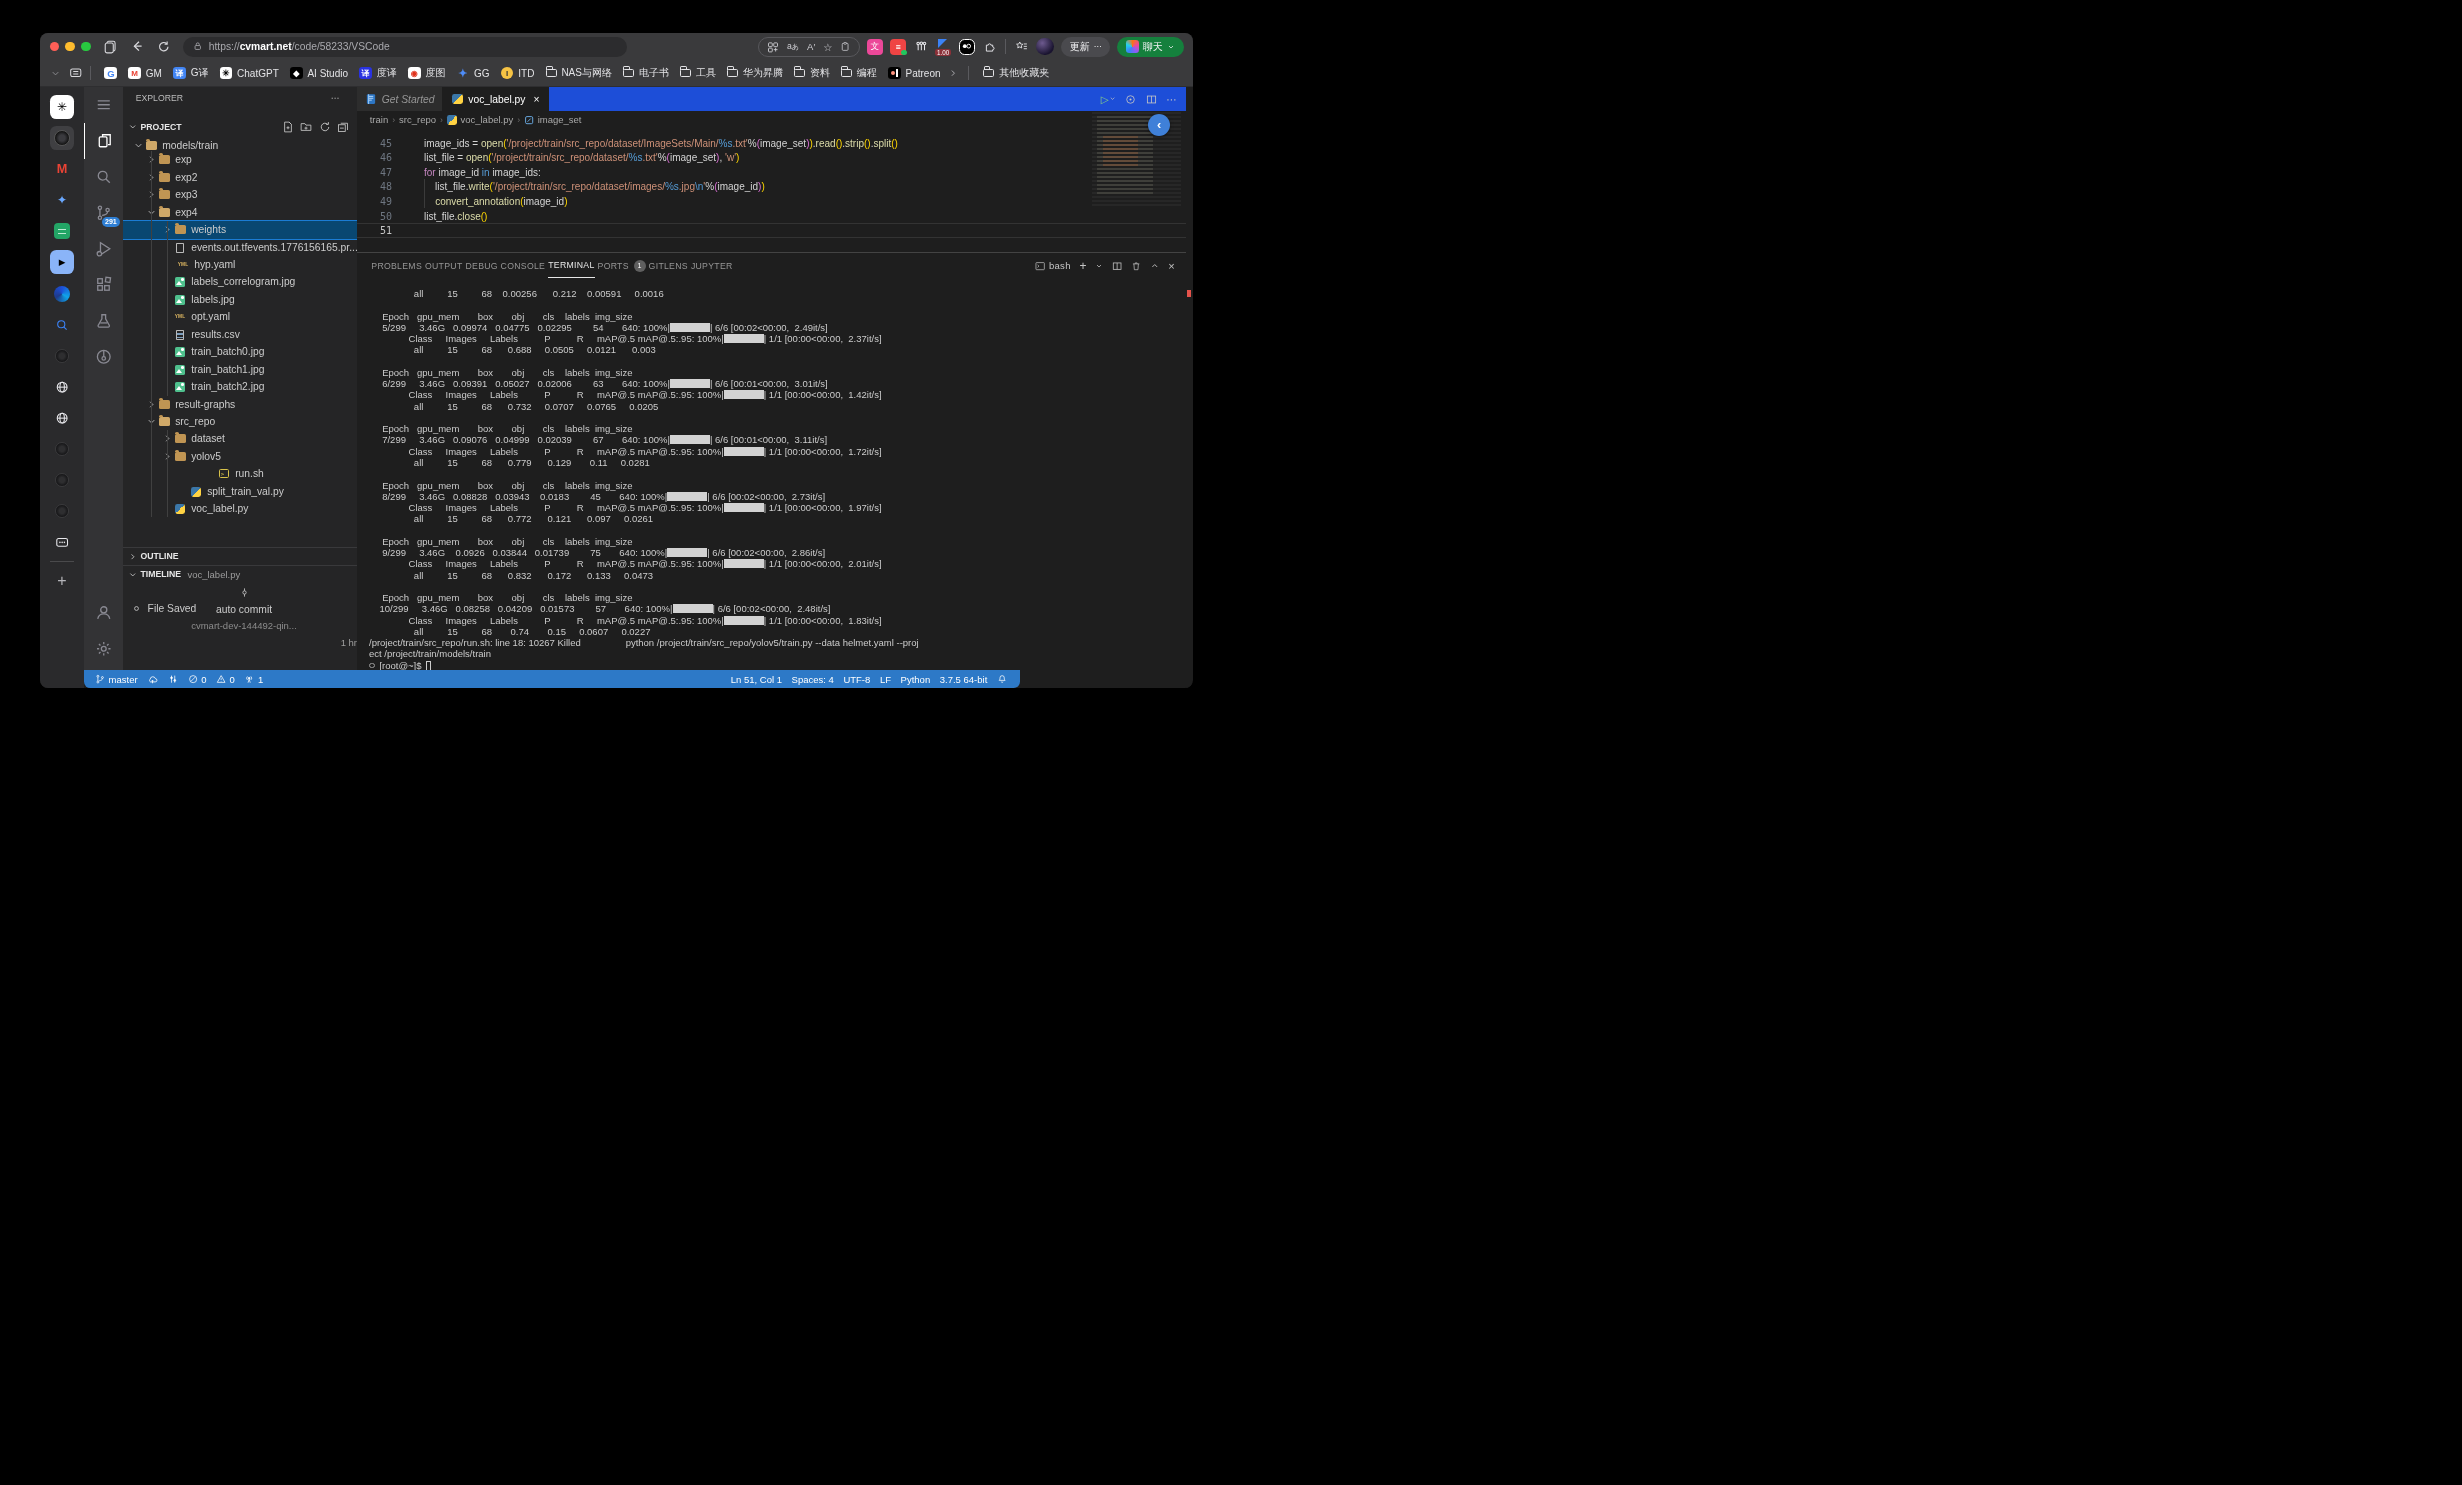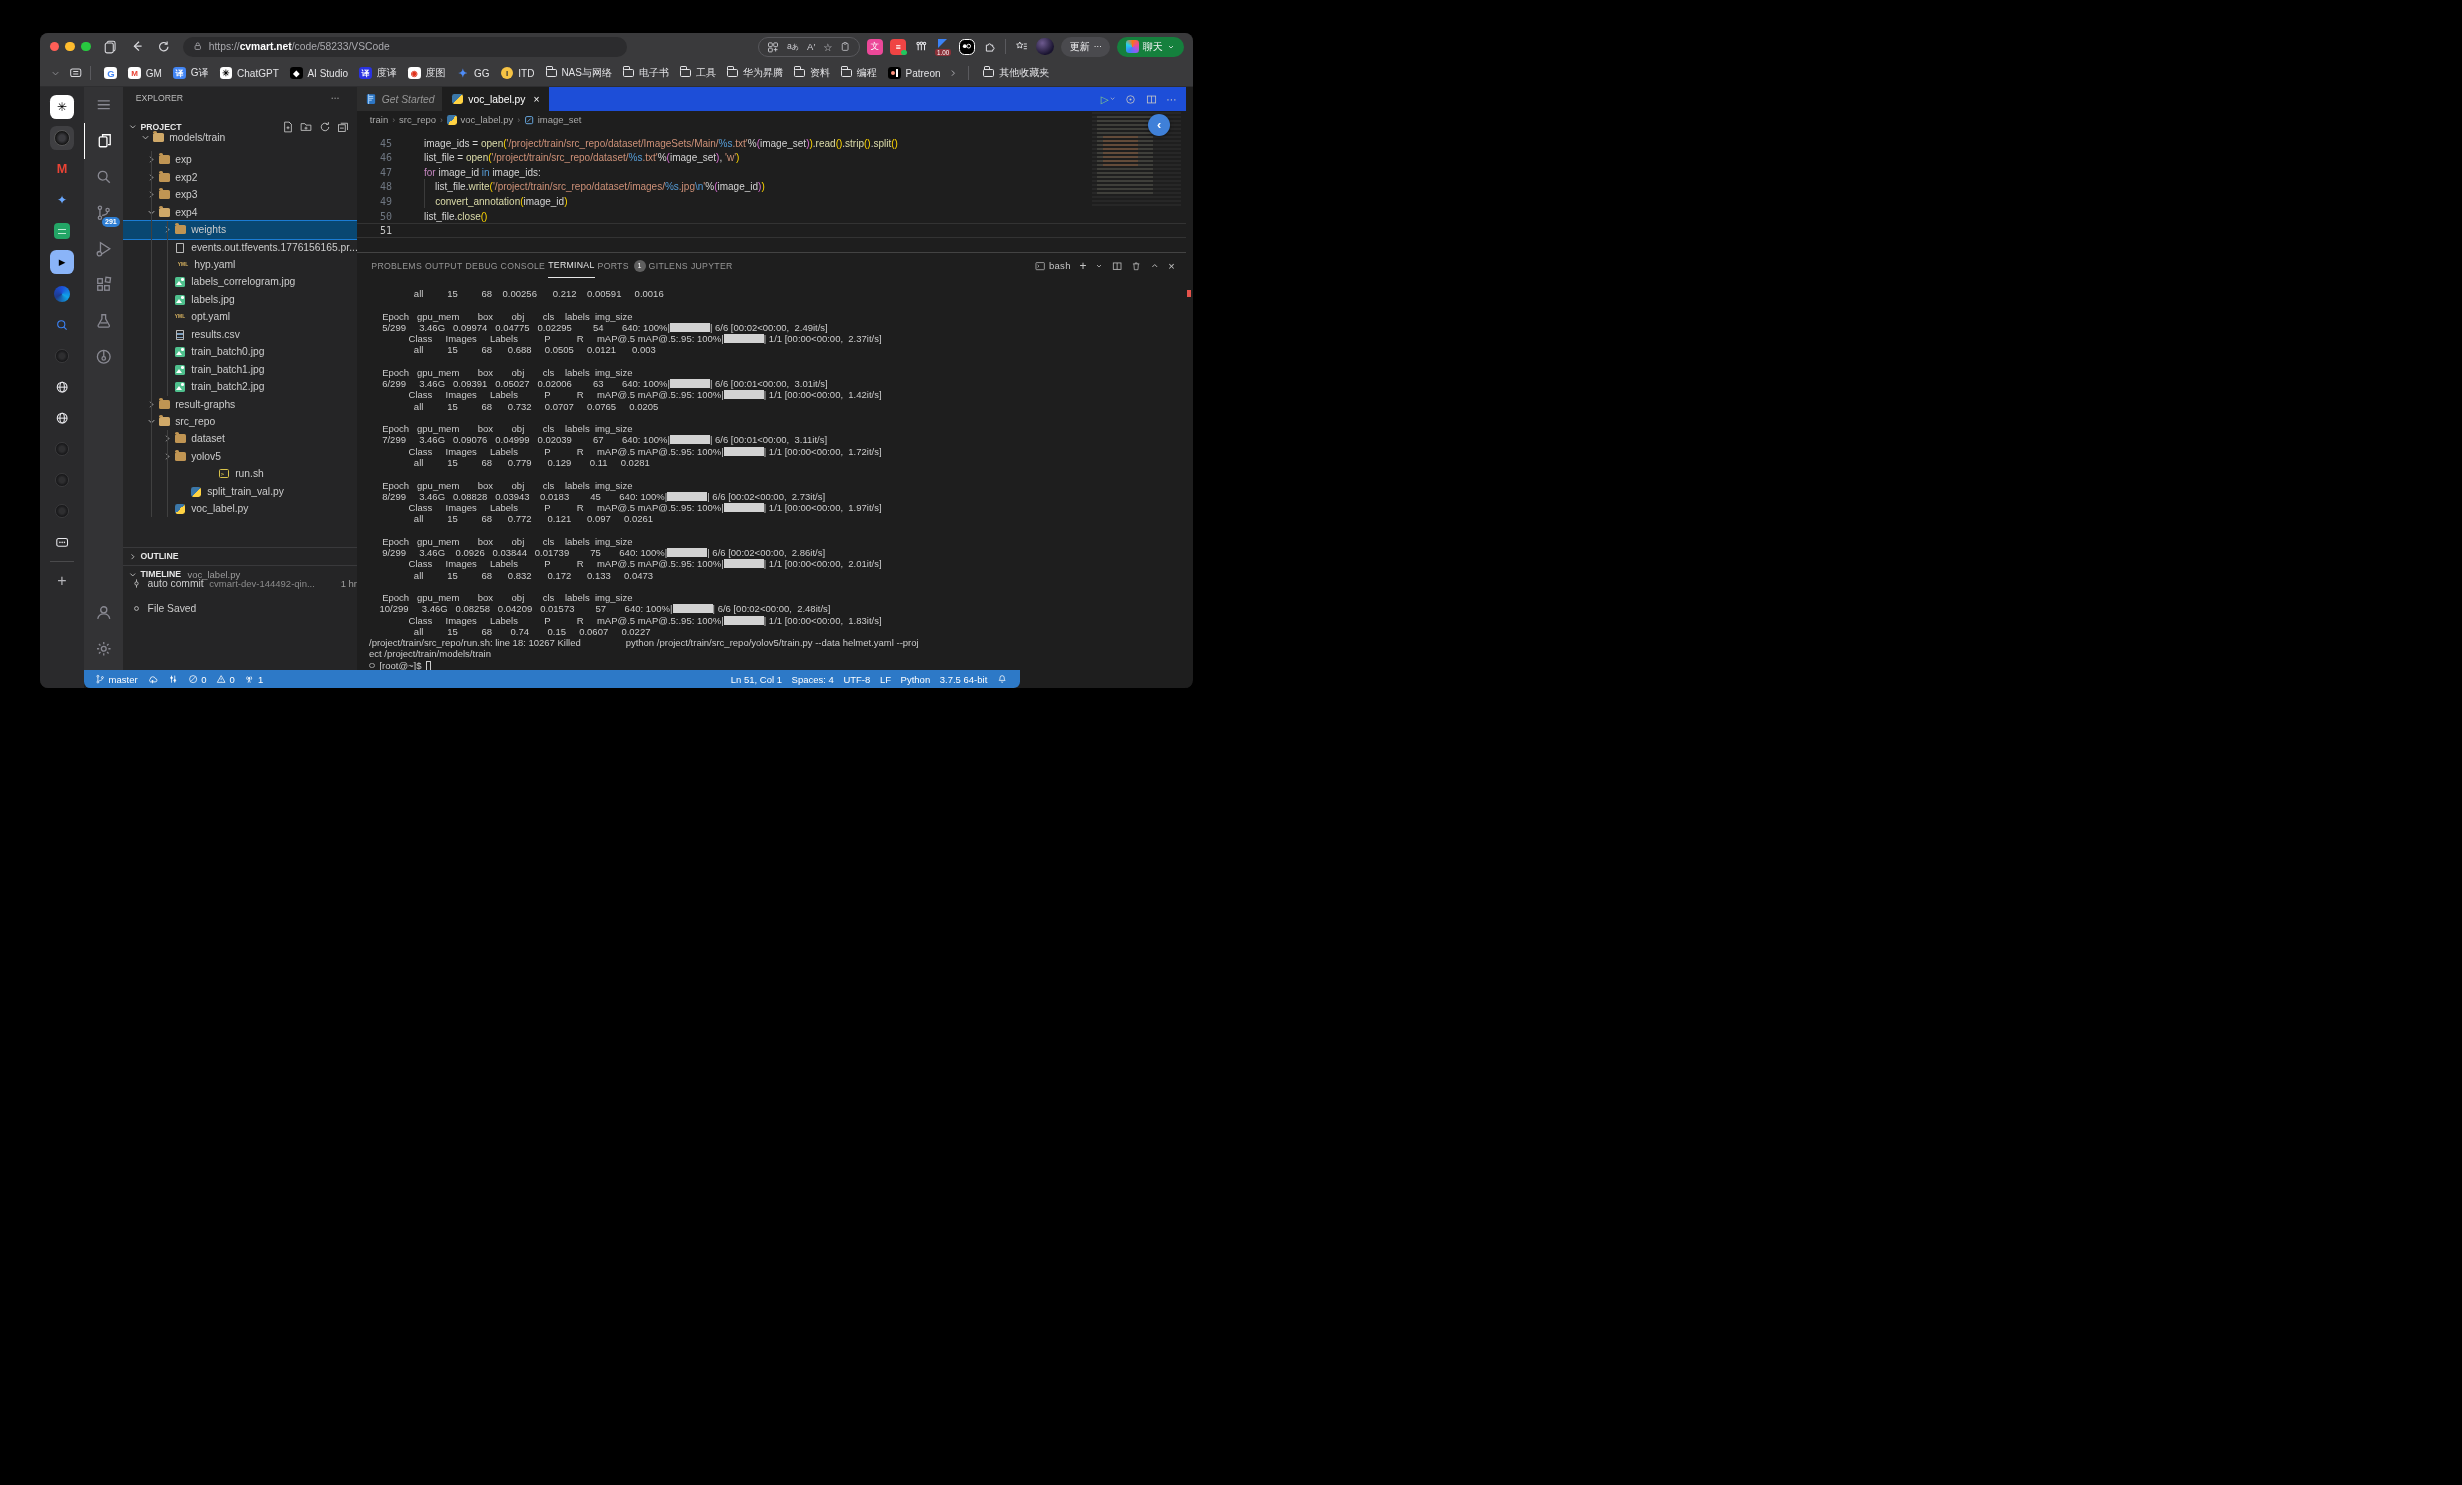--- a/index.html
+++ b/index.html
@@ -483,21 +483,21 @@
         <span>
             <svg width="12" height="12" viewBox="0 0 16 16">
               <path d="M5 3h9v9" fill="none" stroke="#ccc" stroke-width="1.1"></path>
               <rect x="2" y="5" width="9" height="9" fill="none" stroke="#ccc" stroke-width="1.1"></rect>
               <path d="M4 9.5h5" stroke="#ccc" stroke-width="1.1"></path>
             </svg>
           </span>
       </span>
     </div>
     <div id="tree">
-        <div class="trow" style="top: 42px; padding-left: 16px;">
+        <div class="trow" style="top: 50px; padding-left: 9px;">
           <span class="chevslot">
             <svg width="11" height="11" viewBox="0 0 16 16" fill="none" stroke="currentColor" stroke-width="1.2">
               <path d="M4 6l4 4 4-4"></path>
             </svg>
           </span>
           <span class="tico">
             <span class="i-folder open"></span>
           </span>
           <span>models/train</span>
         </div>
@@ -699,21 +699,21 @@
     <div class="sec-head" id="timeline-head" style="top:478px">
       <span class="chevslot">
           <svg width="9.5" height="9.5" viewBox="0 0 16 16">
             <path d="M4 6l4 4 4-4" fill="none" stroke="#ccc" stroke-width="1.4"></path>
           </svg>
         </span>
       <span>TIMELINE</span>
       <span class="sec-sub">voc_label.py</span>
     </div>
     <div id="timeline-items">
-        <div class="tl-row" style="top: 488px;">
+        <div class="tl-row" style="top: 500px; flex-direction: column;">
           <span style="color: rgb(204, 204, 204);">
             <svg width="11" height="11" viewBox="0 0 16 16" fill="none" stroke="currentColor" stroke-width="1.2">
               <circle cx="8" cy="8" r="2.4"></circle>
               <path d="M8 2v3.6M8 10.4V14"></path>
             </svg>
           </span>
           <span>auto commit</span>
           <span class="tl-det">cvmart-dev-144492-qin...</span>
           <span class="tl-time">1 hr</span>
         </div>

